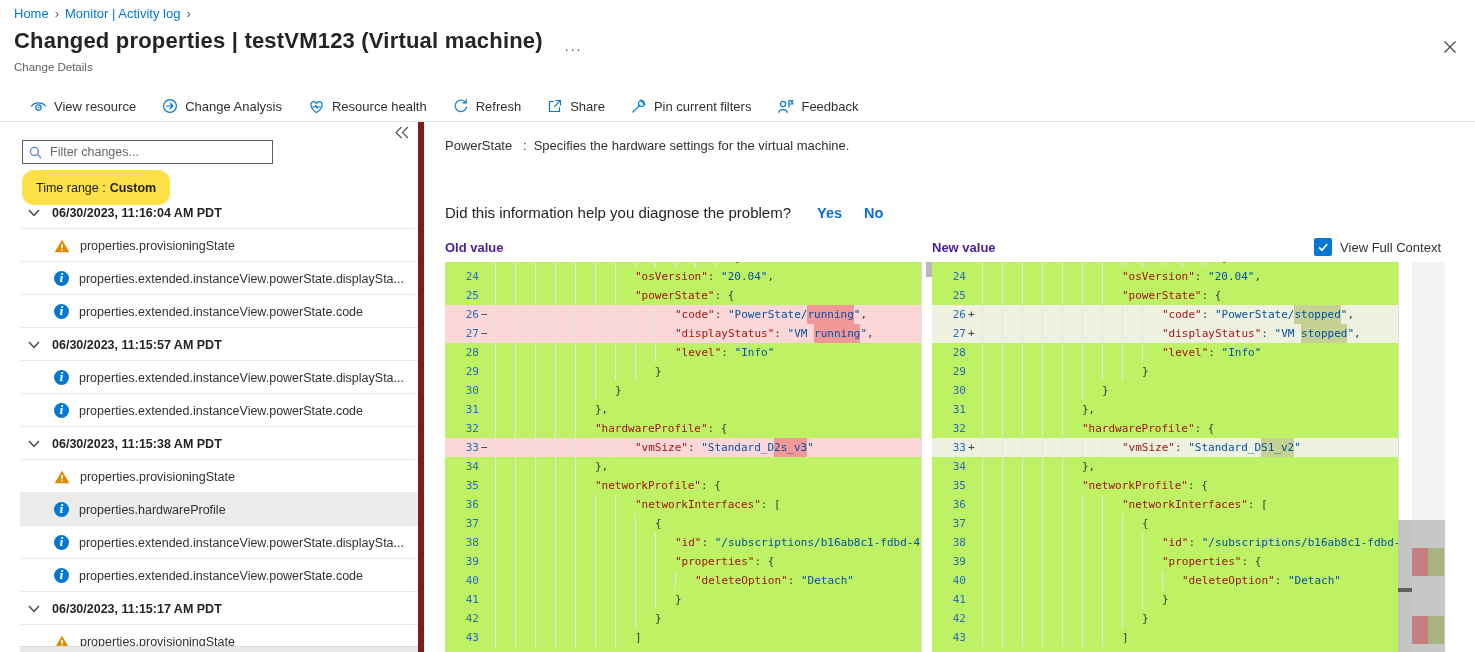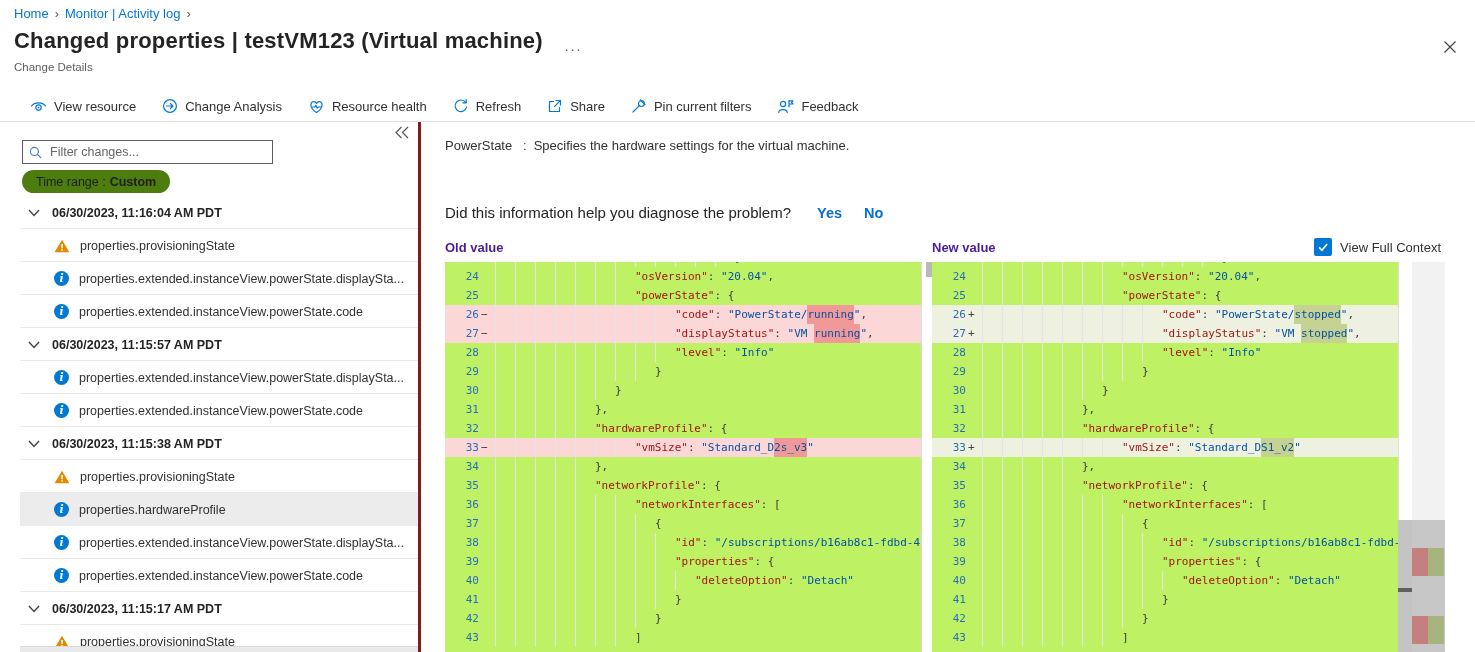--- a/index.html
+++ b/index.html
@@ -13,28 +13,28 @@
   .titlerow{position:absolute;left:14px;top:28px;display:flex;align-items:flex-end}
   .pagetitle{font-size:22px;font-weight:700;color:#242424;margin:0;letter-spacing:.2px}
   .more{margin-left:22px;color:#555;font-size:14px;letter-spacing:2px;cursor:pointer}
   .closebtn{position:absolute;right:16px;top:38px;background:none;border:none;cursor:pointer;padding:2px}
   .subtitle{position:absolute;left:14px;top:61px;font-size:11.5px;color:#605e5c}
   .toolbar{position:absolute;left:30px;top:94px;display:flex;align-items:center;gap:26px;height:24px}
   .tbi{display:flex;align-items:center;gap:7px;background:none;border:none;cursor:pointer;
        font-family:"Liberation Sans",sans-serif;font-size:13px;color:#323130;padding:0}
   .hdiv{position:absolute;left:0;right:0;top:121px;border-top:1px solid #e3e1df}
   
-  .sidebar{position:absolute;left:0;top:122px;width:418px;bottom:0;border-right:3px solid #7f1d1d;overflow:hidden}
+  .sidebar{position:absolute;left:0;top:122px;width:418px;bottom:0;border-right:6px solid #7f1d1d;overflow:hidden}
   .collapse{position:absolute;right:6px;top:2px;background:none;border:none;cursor:pointer;padding:2px}
   .filterbox{position:absolute;left:22px;top:18px;width:251px;height:24px;border:1px solid #605e5c;
              display:flex;align-items:center;gap:6px;padding:0 6px;background:#fff;box-sizing:border-box}
   .filterbox input{border:none;outline:none;flex:1;font-size:12.5px;font-family:"Liberation Sans",sans-serif;color:#323130}
   .filterbox input::placeholder{color:#666}
-  .pill{position:absolute;left:22px;top:48px;height:23px;display:inline-flex;align-items:center;
-        background:#4d7c0f;border-radius:12px;padding:0 14px;font-size:12.5px;color:#201f1e;cursor:pointer}
+  .pill{position:absolute;left:22px;top:48px;height:35px;display:inline-flex;align-items:center;
+        background:#fde047;border-radius:12px;padding:0 14px;font-size:12.5px;color:#201f1e;cursor:pointer}
   .pill b{margin-left:4px}
   .changelist{position:absolute;left:0;top:74px;right:0;bottom:0;overflow:hidden}
   .grp,.itm{position:relative;height:33px;display:flex;align-items:center;margin-left:20px;cursor:pointer}
   .grp{gap:12px;padding-left:8px;font-weight:700;color:#242424;font-size:12.5px}
   .itm{gap:10px;padding-left:34px;font-size:12.5px;color:#323130}
   .grp::after,.itm::after{content:"";position:absolute;left:0;right:0;bottom:0;border-bottom:1px solid #eceae8}
   .itm.sel{background:#ececec}
   .inf{width:15px;height:15px;border-radius:50%;background:#0078d4;color:#fff;flex:none;
        display:flex;align-items:center;justify-content:center;font:italic 700 11px "DejaVu Serif",serif}
   .partialrow{position:absolute;left:20px;right:0;top:524px;height:7px;background:#e9e9e9;border-top:1px solid #dcdcdc}

